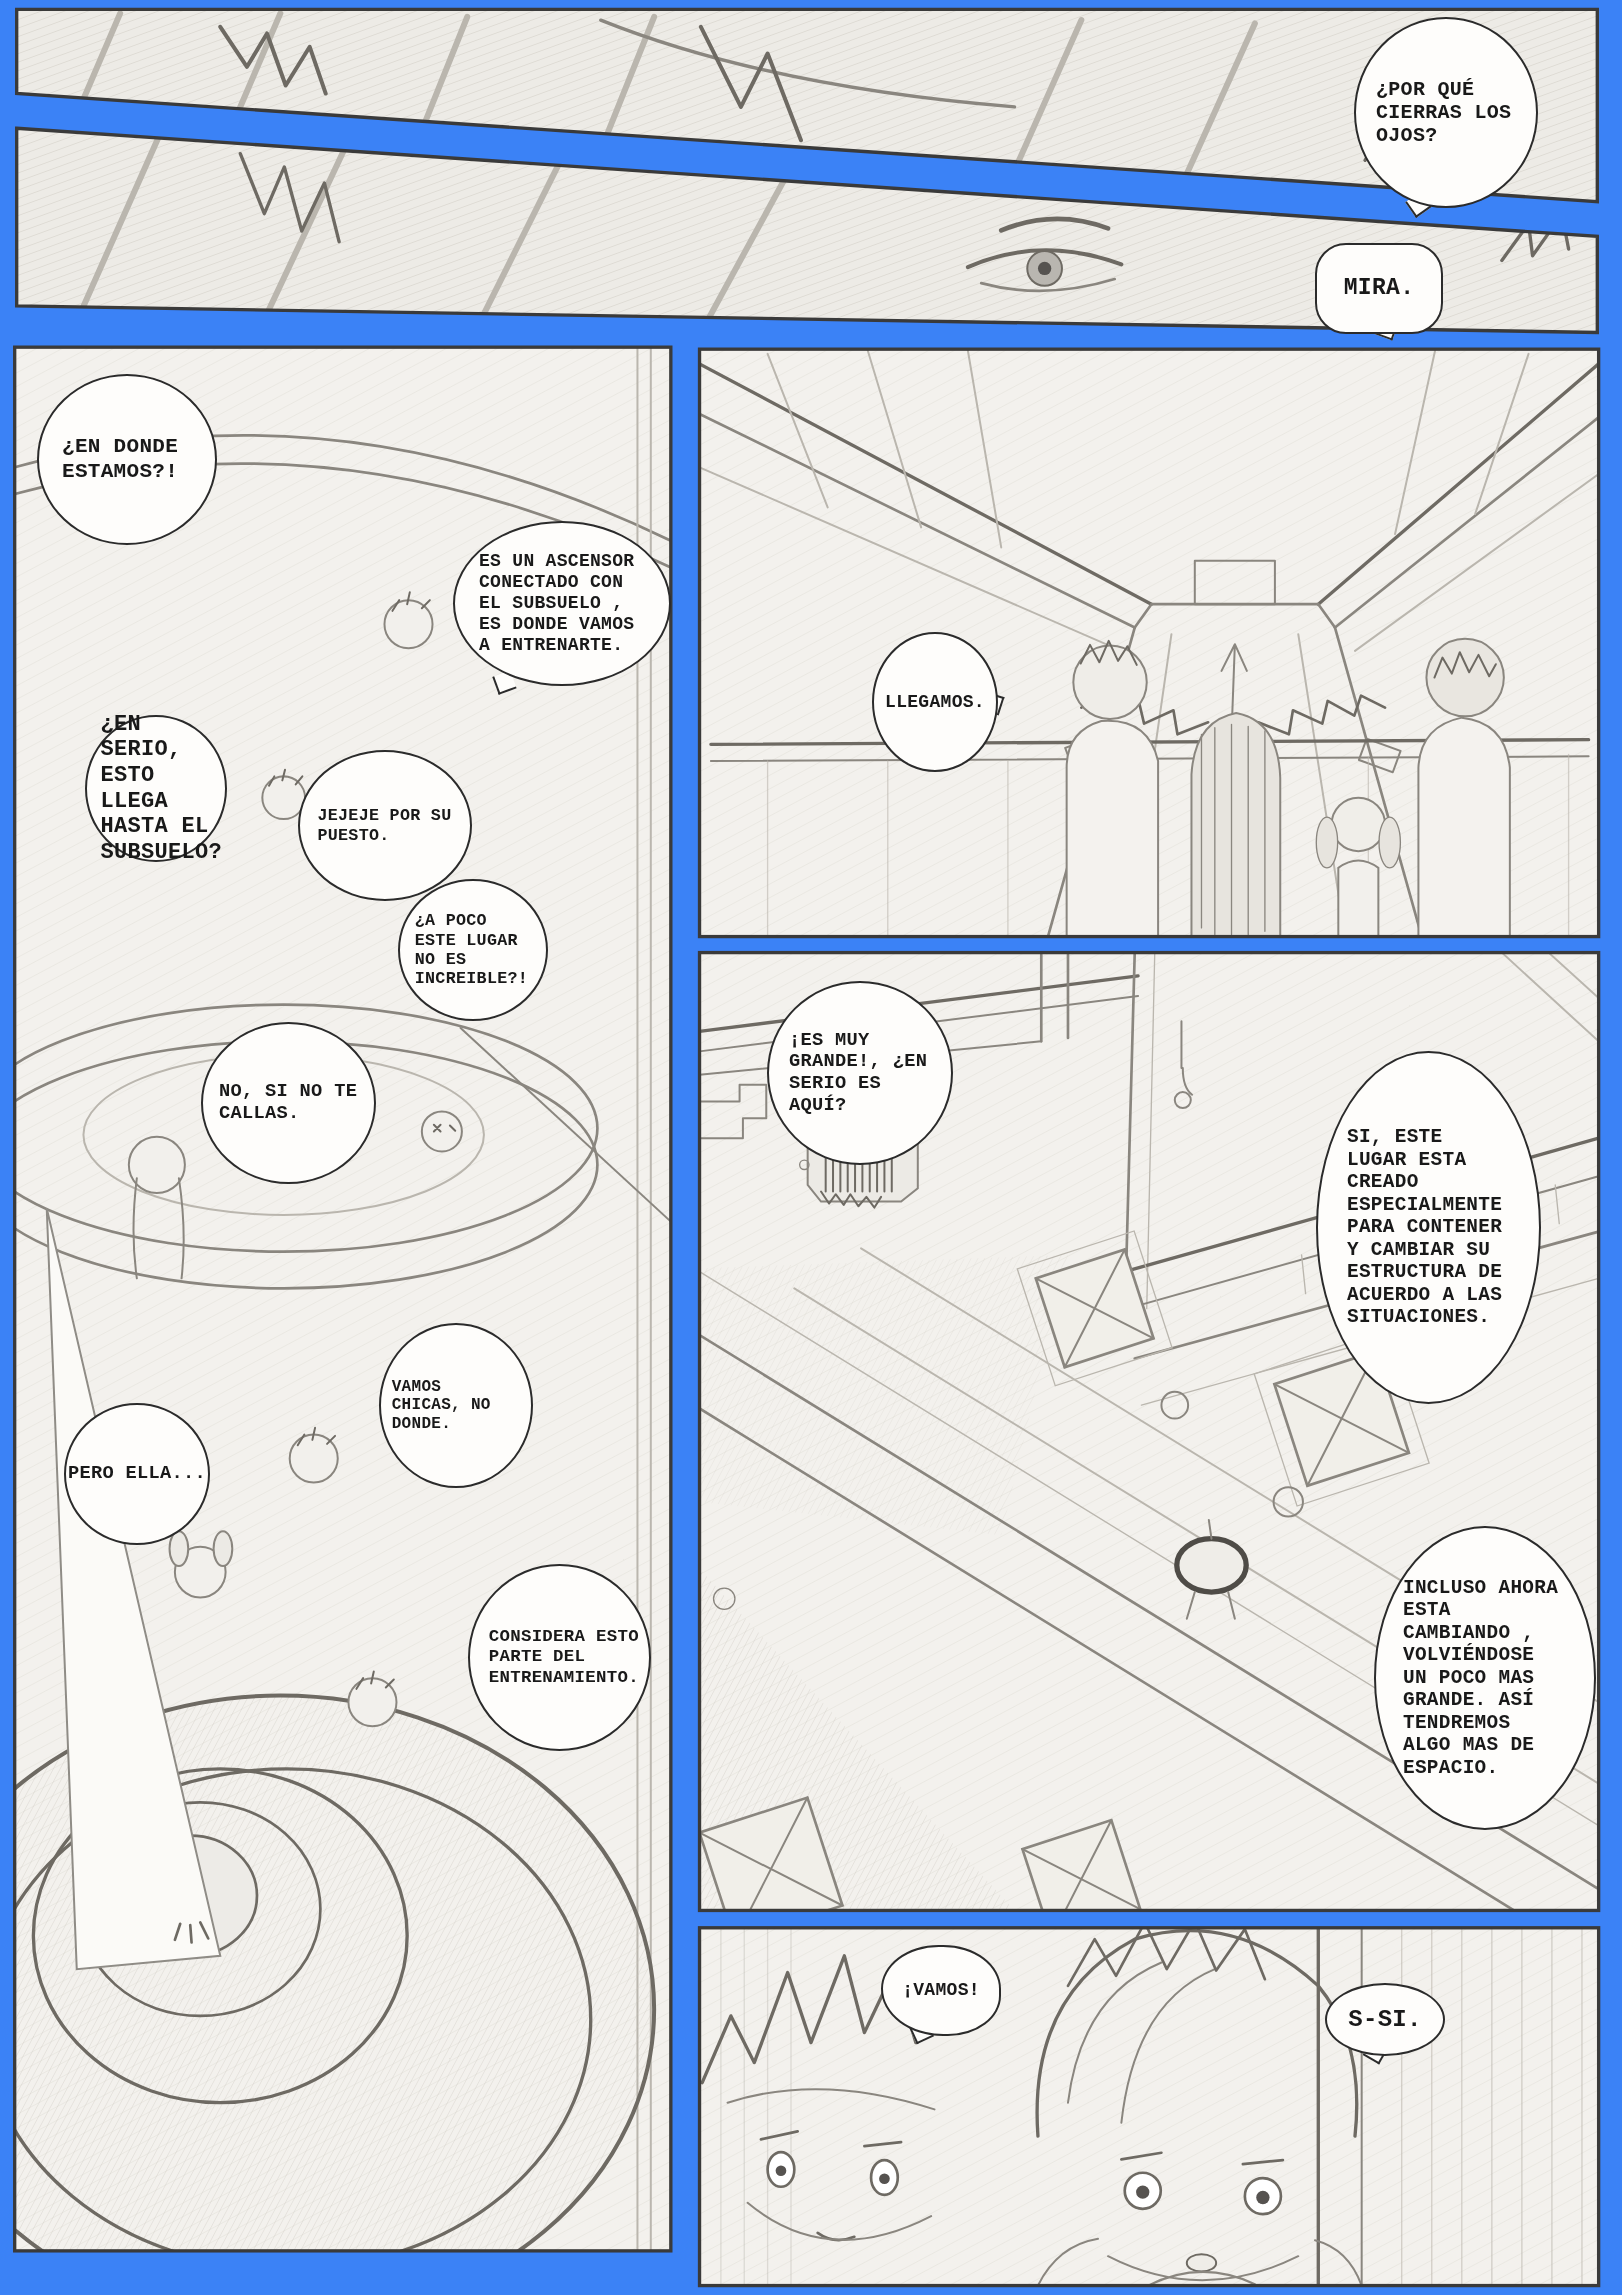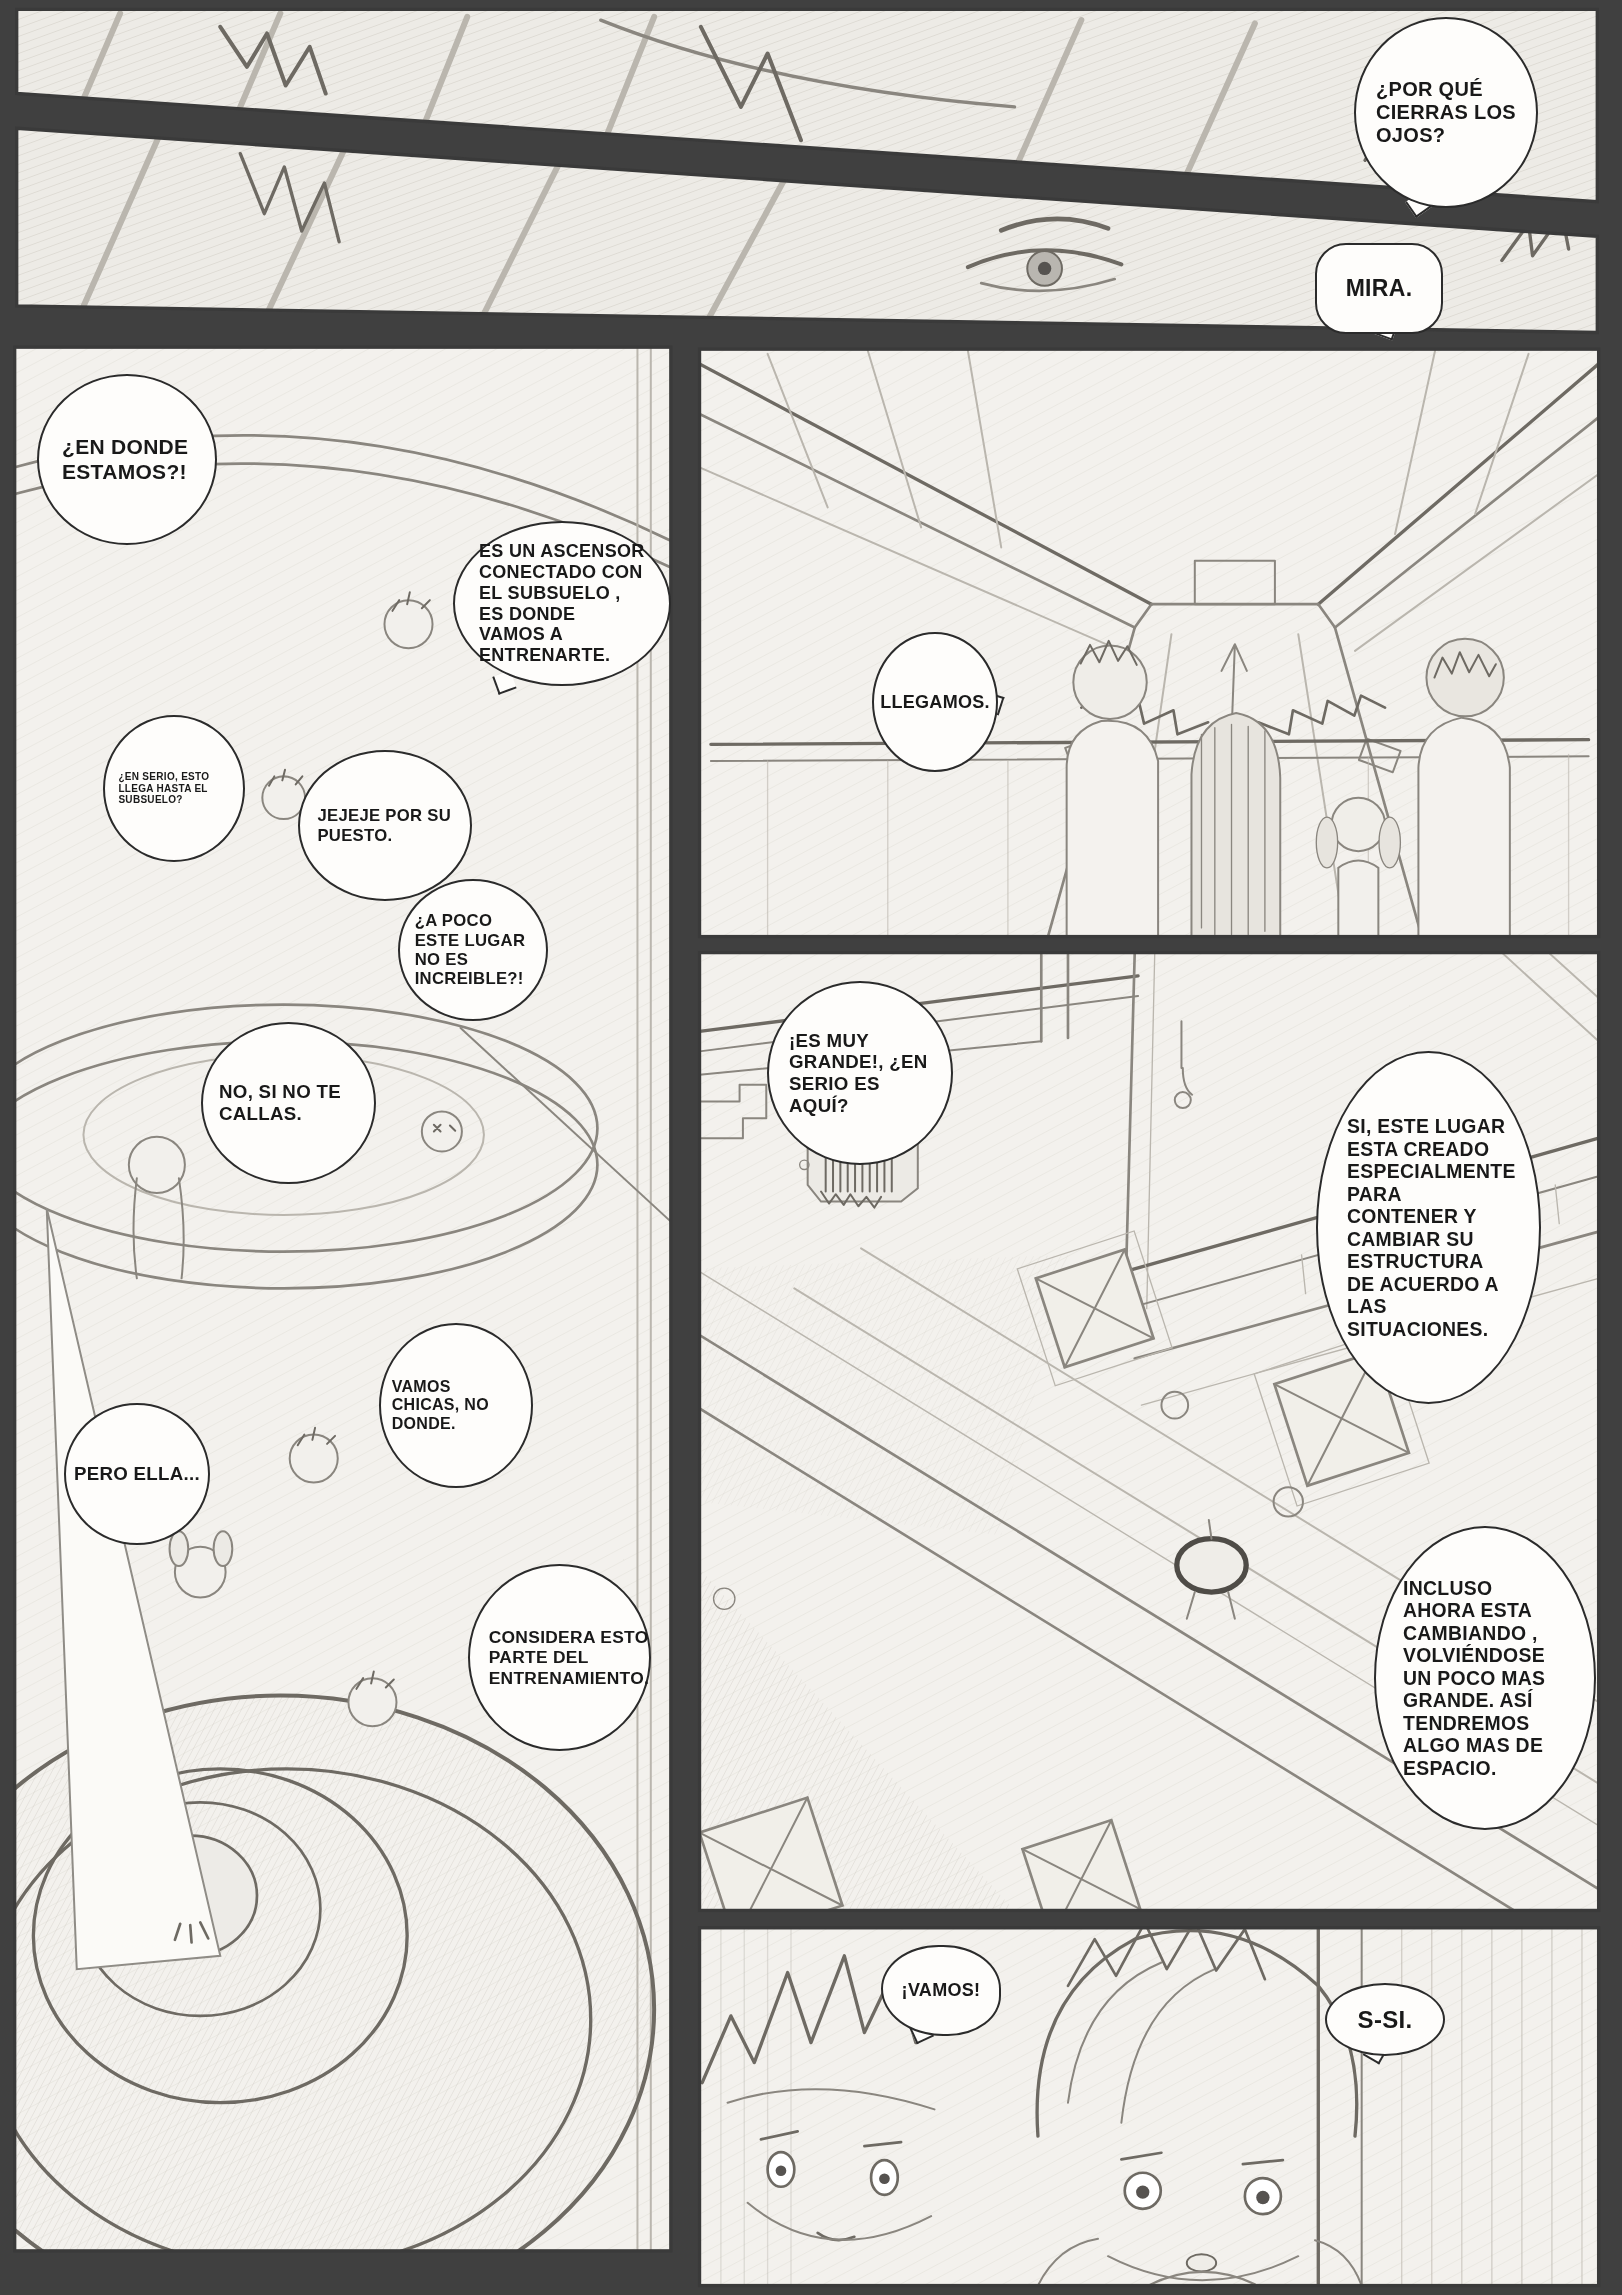--- a/index.html
+++ b/index.html
@@ -1,30 +1,30 @@
 <!DOCTYPE html>
 <html style="font-size:10.7px"><head>
 <meta charset="utf-8">
 <style>
   html,body{margin:0;padding:0;background:#dedcd7;}
-  .page{position:relative;width:1622px;height:2295px;background:#404040;overflow:hidden;
-        font-family:Liberation Sans, sans-serif;}
+  .page{position:relative;width:1622px;height:2295px;background:#3b82f6;overflow:hidden;
+        font-family:Liberation Mono, monospace;}
   .art{position:absolute;left:0;top:0;z-index:1;}
   .sk{fill:none;stroke:#8a867f;stroke-linecap:round;stroke-linejoin:round;}
   .skd{fill:none;stroke:#6e6a63;stroke-linecap:round;stroke-linejoin:round;}
   .skl{fill:none;stroke:#bab6ae;stroke-linecap:round;stroke-linejoin:round;}
   .bubble{position:absolute;z-index:3;background:#fefdfb;border:2.7px solid #2b2b2b;border-radius:50%;
           display:flex;align-items:center;justify-content:flex-start;color:#191919;font-weight:bold;
           line-height:1.16;box-sizing:border-box;letter-spacing:0.3px;}
   .bubble.center{justify-content:center;text-align:left;}
   #b-por-que{left:1354px;top:17.4px;width:184px;height:191px;font-size:20px;padding:17.4px 20px;}
   #b-mira{left:1315px;top:243px;width:128px;height:91px;border-radius:31px;font-size:23px;}
   #b-en-donde{left:37px;top:374px;width:180px;height:171px;font-size:21px;padding:20px 23px;}
   #b-ascensor{left:453px;top:521px;width:218px;height:165px;font-size:18px;padding:16px 24px;}
-  #b-en-serio{left:103px;top:715px;width:142px;height:147px;font-size:10px;padding:12px 13.4px;}
+  #b-en-serio{left:85px;top:715px;width:142px;height:147px;font-size:22px;padding:12px 13.4px;}
   #b-jejeje{left:298px;top:750px;width:174px;height:151px;font-size:16.7px;padding:10.7px 9.3px 10.7px 17.4px;}
   #b-a-poco{left:398px;top:879px;width:150px;height:142px;font-size:16.7px;padding:10.7px 14.7px;}
   #b-no-si{left:201px;top:1022px;width:175px;height:162px;font-size:18.7px;padding:14.7px 16px;}
   #b-vamos-chicas{left:379px;top:1323px;width:154px;height:165px;font-size:16px;padding:10.7px;}
   #b-pero-ella{left:64px;top:1403px;width:146px;height:142px;font-size:18.7px;}
   #b-considera{left:468px;top:1564px;width:183px;height:187px;font-size:17.4px;padding:16px 18.7px;}
   #b-llegamos{left:872px;top:632px;width:126px;height:140px;font-size:18px;}
   #b-es-muy-grande{left:767px;top:981px;width:186px;height:184px;font-size:18.7px;padding:14.7px 20px;}
   #b-si-este{left:1316px;top:1051px;width:225px;height:353px;font-size:19.4px;padding:27px 29px;}
   #b-incluso{left:1374px;top:1526px;width:222px;height:304px;font-size:19.4px;padding:24px 27px;}

